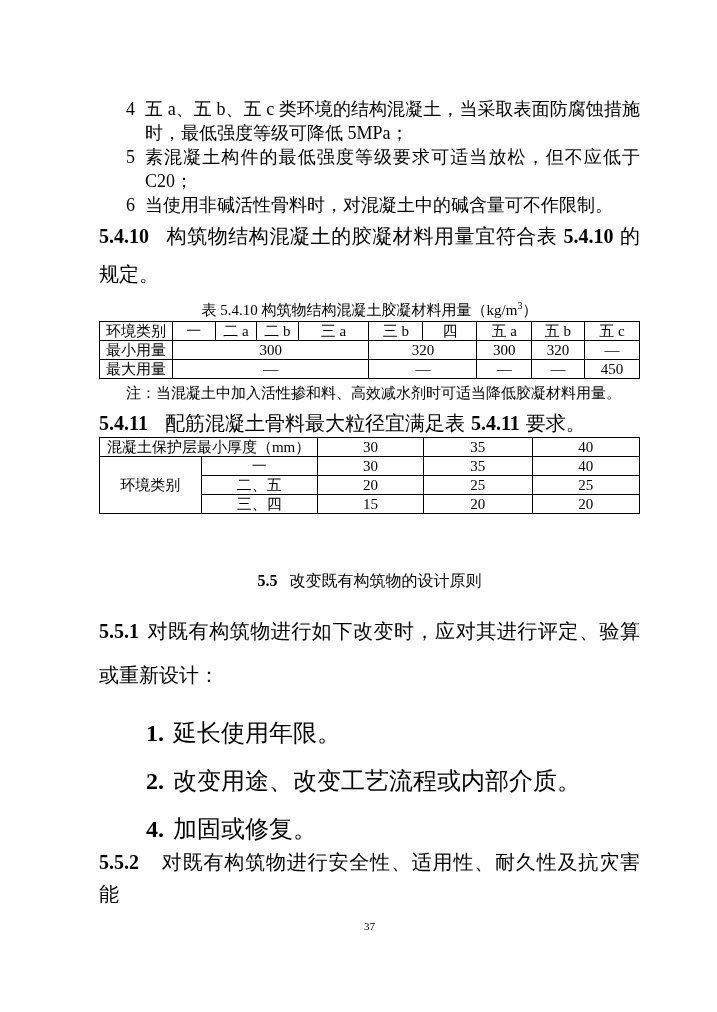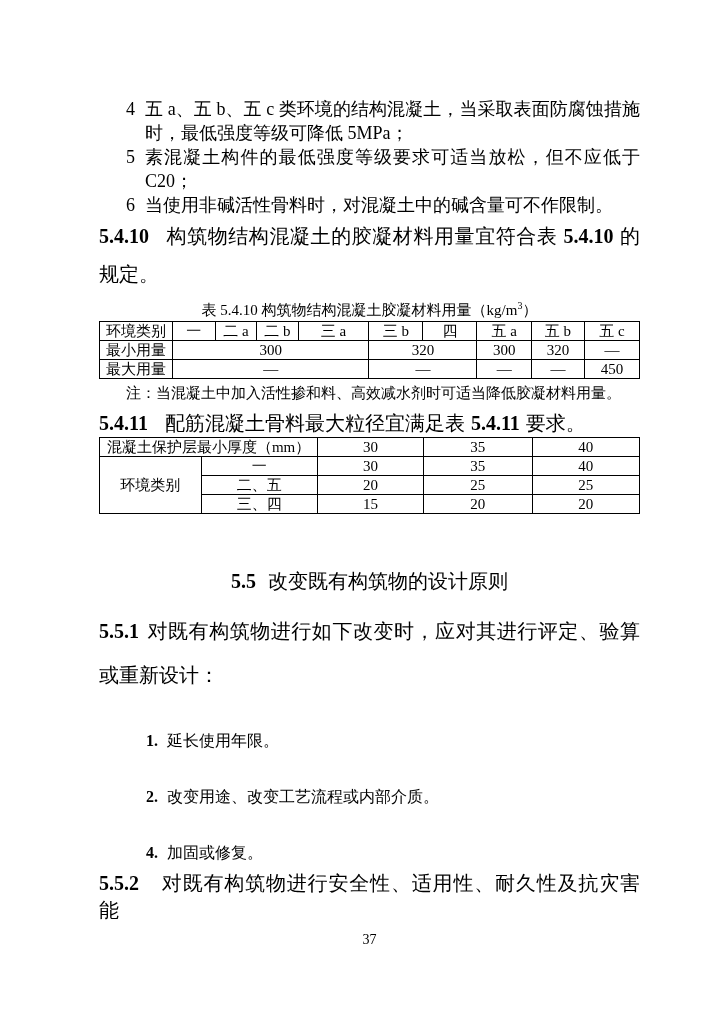--- a/index.html
+++ b/index.html
@@ -38,38 +38,38 @@
   th, td {
     font-size: 15px; font-weight: normal; text-align: center; vertical-align: middle;
     height: 19px; padding: 0 1px; line-height: 18px;
   }
   td.lbl, th.lbl { text-align: center; }
 
   
   .note { font-size: 15px; line-height: 20px; margin: 4px 0 0 27px; font-family: Liberation Serif, serif; }
 
   
-  .section-heading { margin-top: 55px; font-size: 20px; line-height: 24px; text-align: center; }
+  .section-heading { margin-top: 55px; font-size: 16px; line-height: 24px; text-align: center; }
   .section-heading .sec-num { font-weight: bold; margin-right: 12px; }
 
   
   .clause-551 { margin-top: 16px; line-height: 44px; }
   .clause-551 .clause-num { margin-right: 8px; }
 
   
   .sub-list { margin-left: 47px; }
-  .sub-item { font-size: 16px; line-height: 24px; margin-top: 32px; }
+  .sub-item { font-size: 24px; line-height: 24px; margin-top: 24px; }
   .sub-item .sub-num { font-weight: bold; margin-right: 9px; }
 
   
-  .clause-552 { margin-top: 5px; line-height: 27px; text-align: justify; text-align-last: justify; }
+  .clause-552 { margin-top: 5px; line-height: 32px; text-align: justify; text-align-last: justify; }
   .clause-552 .clause-num { margin-right: 22px; }
 
   
-  .page-number { margin-top: 7px; font-size: 14px; line-height: 18px; text-align: center; }
+  .page-number { margin-top: 7px; font-size: 11px; line-height: 18px; text-align: center; }
 </style>
 </head>
 <body>
 
 <div class="page">
   <div class="content">
 
     <div class="top-list">
       <div class="top-item">
         <span class="item-num">4</span>

